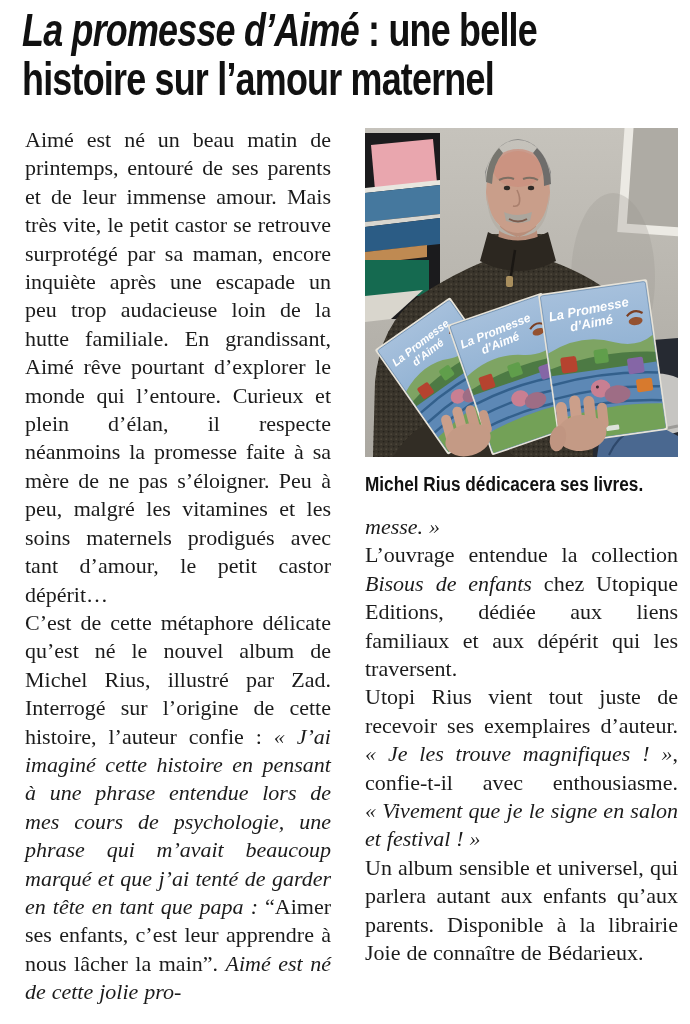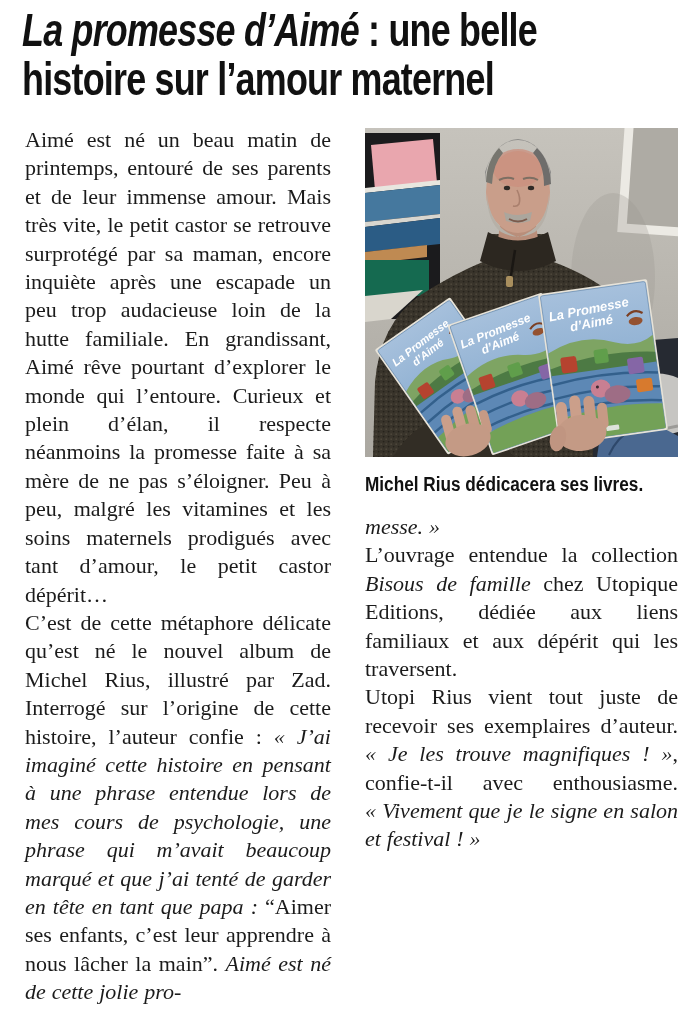--- a/index.html
+++ b/index.html
@@ -191,18 +191,19 @@
         <rect x="18" y="-23" width="10" height="26" rx="5" fill="#c69a85"></rect>
         <ellipse cx="0" cy="5" rx="25" ry="18" fill="#c49a85"></ellipse>
         <ellipse cx="-24" cy="8" rx="8" ry="13" fill="#c09581" transform="rotate(18 -24 8)"></ellipse>
       </g>
     </svg>
 
     <div class="caption">Michel Rius dédicacera ses livres.</div>
 
     <div class="body-text right-text">
         <p><span class="it">messe.&nbsp;»</span></p>
-        <p><span>L’ouvrage entendue la collection </span><span class="it">Bisous de famille</span><span>  chez Utopi­que Editions, dédiée aux liens familiaux et aux dépérit qui les traversent.</span></p>
+        <p><span>L’ouvrage entendue la collection </span><span class="it">Bisous de enfants</span><span>  chez Utopi­que Editions, dédiée aux liens familiaux et aux dépérit qui les traversent.</span></p>
         <p><span>Utopi Rius vient tout juste de recevoir ses exemplaires d’au­teur. </span><span class="it">«&nbsp;Je les trouve magnifi­ques&nbsp;!&nbsp;»</span><span>, confie-t-il avec enthou­siasme. </span><span class="it">«&nbsp;Vivement que je le signe en salon et festival&nbsp;!&nbsp;»</span></p>
+        <p><span>Un album sensible et universel, qui parlera autant aux enfants qu’aux parents.  Disponible à la librairie Joie de connaître de Bé­darieux.</span></p>
       </div>
   </div>
 
 </div>
 
 </body></html>

